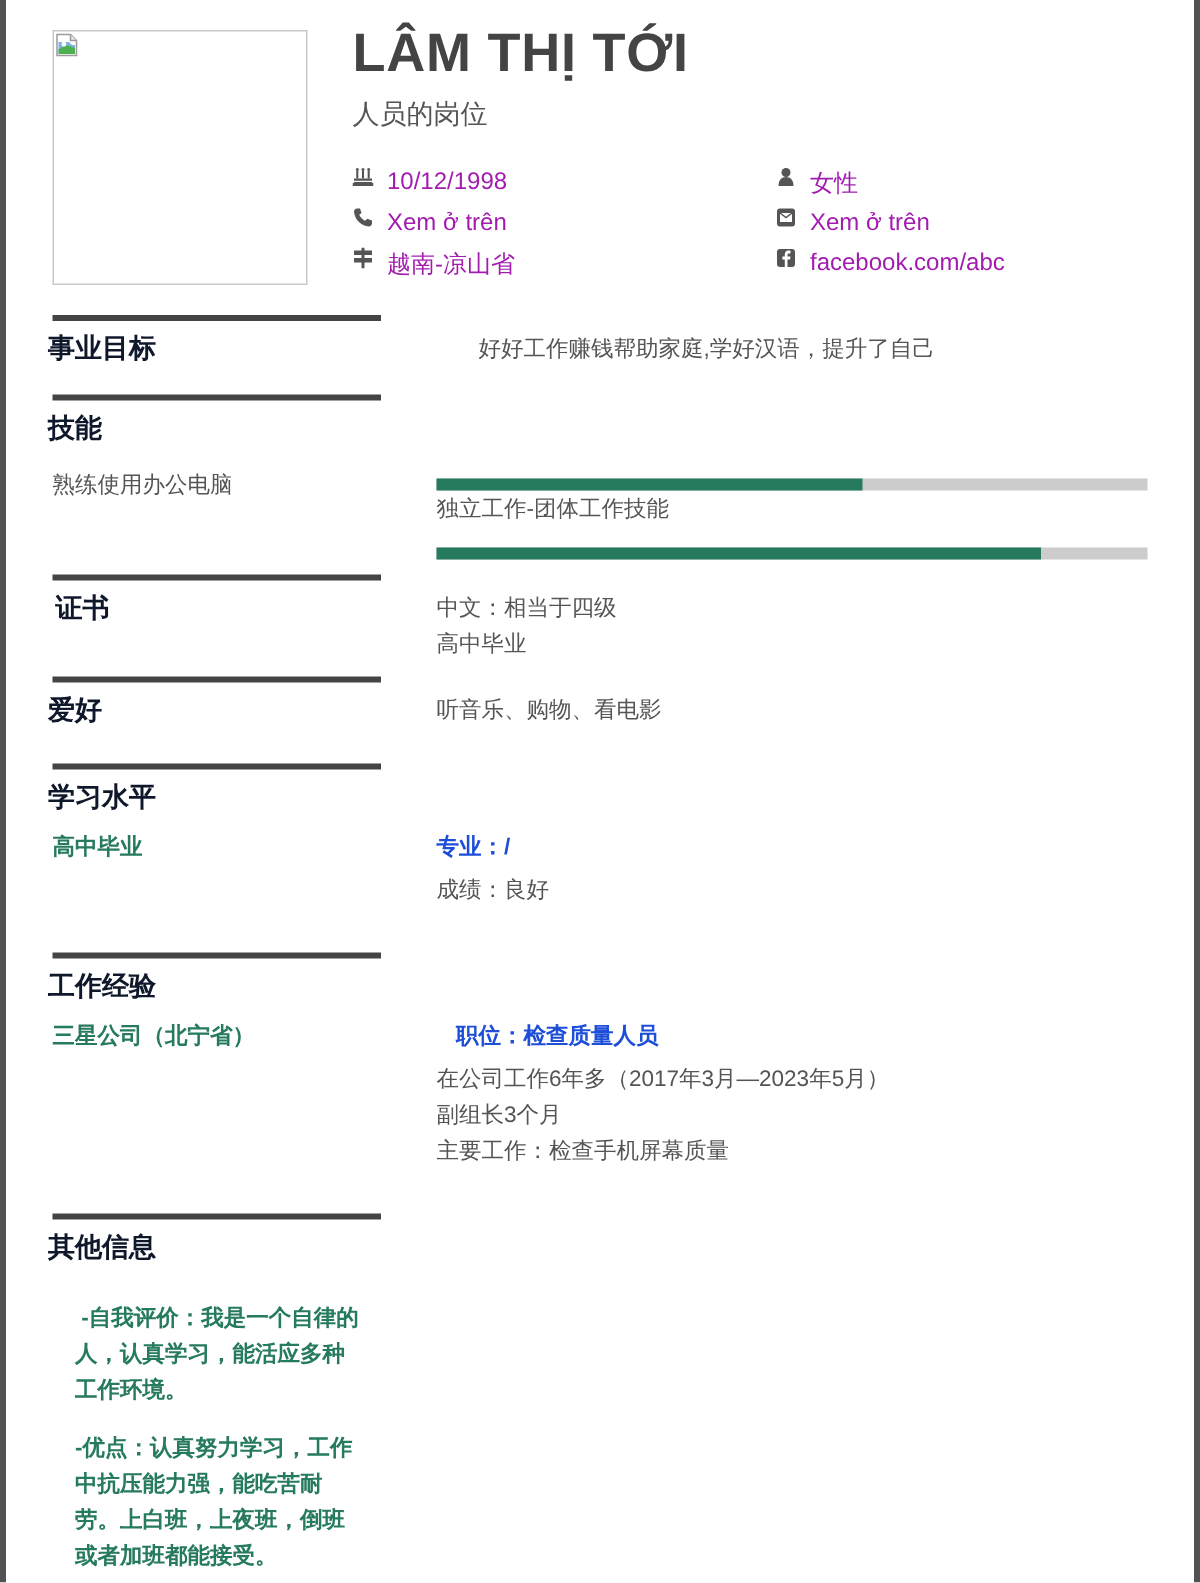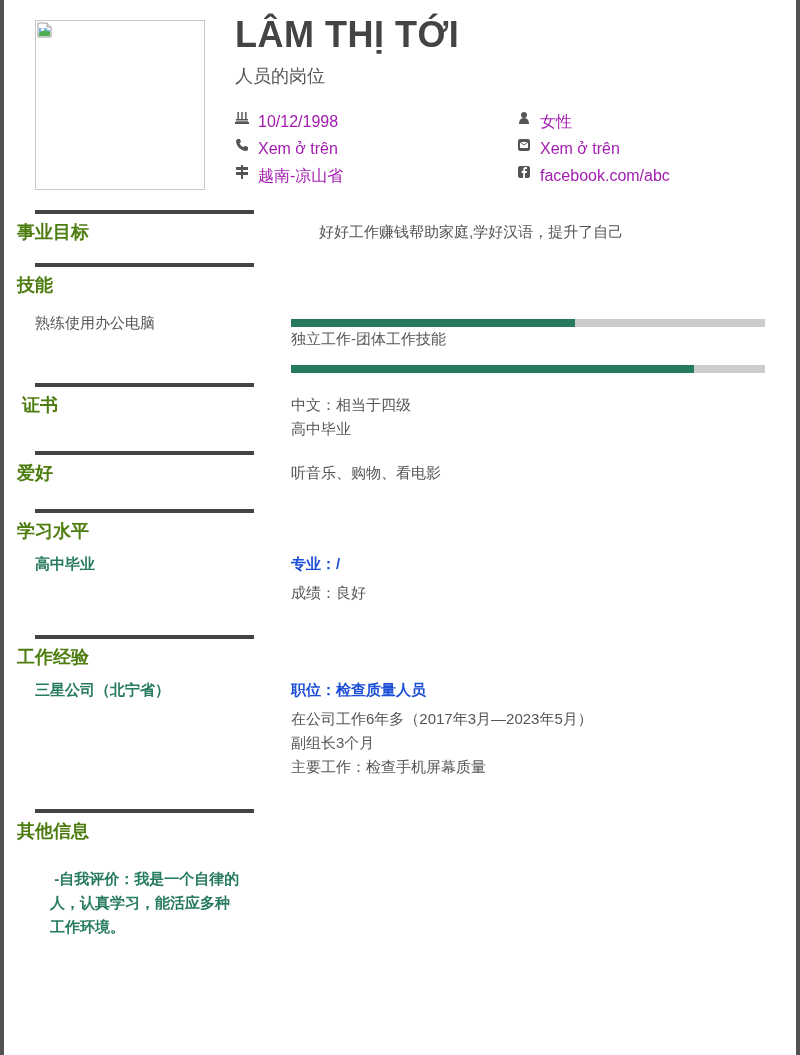--- a/index.html
+++ b/index.html
@@ -12,21 +12,21 @@
   .photo .broken { position: absolute; left: 1px; top: 1px; width: 16px; height: 16px; }
 
   .name { position: absolute; left: 235px; top: 14px; font-size: 36px; font-weight: bold; color: #444444; letter-spacing: 0.5px; }
   .position { position: absolute; left: 235px; top: 64px; font-size: 18px; color: #555555; }
 
   .contact { position: absolute; font-size: 16px; color: #a21caf; display: flex; align-items: center; height: 20px; }
   .contact .ic { width: 14px; height: 14px; margin-right: 9px; position: relative; top: -4px; display: inline-flex; align-items: center; justify-content: center; }
   .contact .ic svg { width: 14px; height: 14px; }
 
   .rule { position: absolute; left: 35px; width: 219px; height: 4px; background: #444444; }
-  .sec-title { position: absolute; left: 17px; font-size: 18px; font-weight: bold; color: #4d7c0f; }
+  .sec-title { position: absolute; left: 32px; font-size: 18px; font-weight: bold; color: #0f172a; }
   .txt { position: absolute; font-size: 15px; color: #555555; white-space: nowrap; }
   .green { color: #267a5e; }
   .bold { font-weight: bold; }
   .dark { color: #1d4ed8; }
 
   .bar { position: absolute; left: 291px; width: 474px; height: 8px; background: #cccccc; }
   .bar .fill { height: 8px; background: #267a5e; }
 
   .other { position: absolute; left: 35px; top: 852px; width: 220px; font-size: 15px; font-weight: bold; color: #267a5e; line-height: 24px; }
   .other p { margin: 15px; }
@@ -141,22 +141,23 @@
 
 <div class="rule" style="top:509px;"></div>
 <div class="sec-title" style="top:519px;">学习水平</div>
 <div class="txt green bold" style="left:35px; top:555px;">高中毕业</div>
 <div class="txt bold dark" style="left:291px; top:555px;">专业：/</div>
 <div class="txt" style="left:291px; top:584px;">成绩：良好</div>
 
 <div class="rule" style="top:635px;"></div>
 <div class="sec-title" style="top:645px;">工作经验</div>
 <div class="txt green bold" style="left:35px; top:681px;">三星公司（北宁省）</div>
-<div class="txt bold dark" style="left:291px; top:681px;">职位：检查质量人员</div>
+<div class="txt bold dark" style="left:304px; top:681px;">职位：检查质量人员</div>
 <div class="txt" style="left:291px; top:710px;">在公司工作6年多（2017年3月—2023年5月）</div>
 <div class="txt" style="left:291px; top:734px;">副组长3个月</div>
 <div class="txt" style="left:291px; top:758px;">主要工作：检查手机屏幕质量</div>
 
 <div class="rule" style="top:809px;"></div>
 <div class="sec-title" style="top:819px;">其他信息</div>
 <div class="other">
   <p style="white-space:pre-wrap;"> -自我评价：我是一个自律的人，认真学习，能活应多种工作环境。</p>
+  <p>-优点：认真努力学习，工作中抗压能力强，能吃苦耐劳。上白班，上夜班，倒班或者加班都能接受。</p>
 </div>
 
 </body></html>

